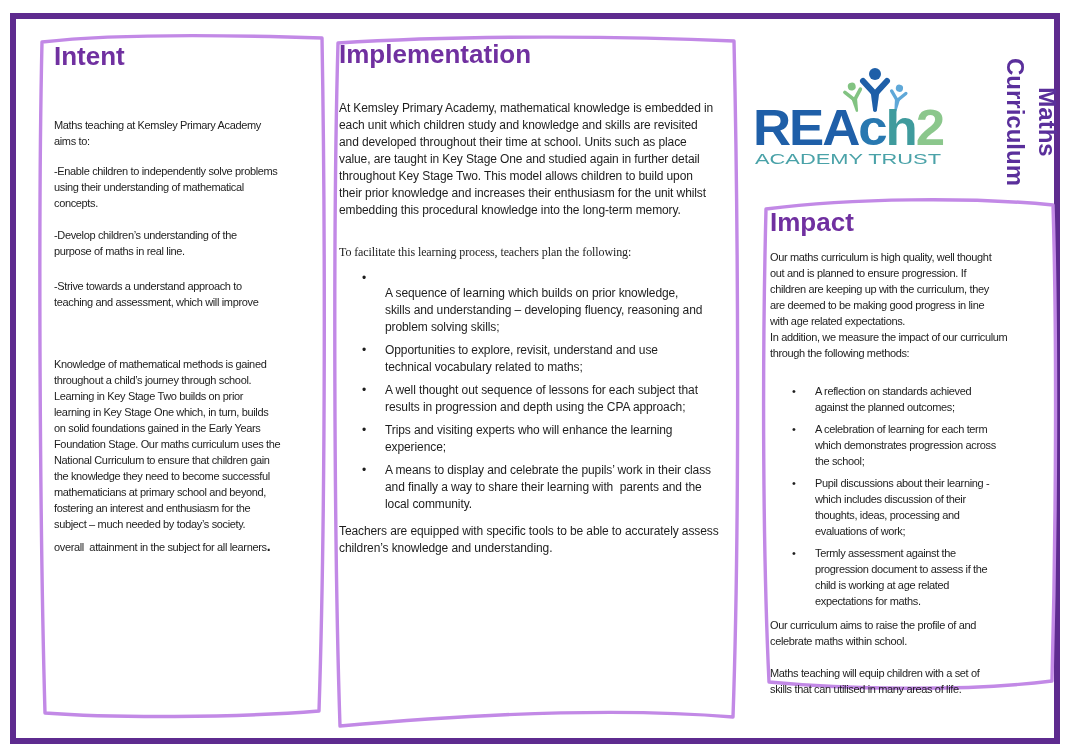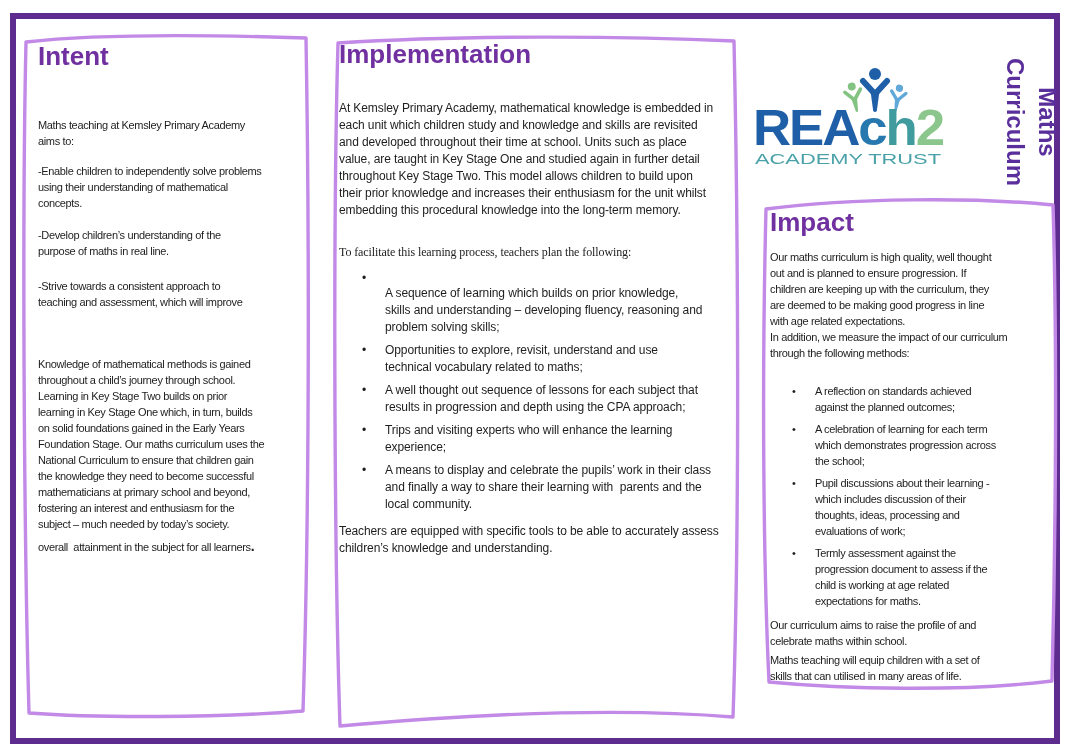--- a/index.html
+++ b/index.html
@@ -26,21 +26,21 @@
 
   .big-period { font-weight:bold; font-size:14px; }
 
   ul.blist { list-style:none; margin:0; padding:0; }
   li.bitem { display:flex; margin-bottom:6px; }
   li.bitem .bullet { flex:0 0 23px; width:23px; color:#1d1d1d; }
   li.bitem .btext { flex:1; white-space:pre-wrap; color:#1d1d1d; }
   li.bitem.raised .btext { padding-top:15px; }
 
   
-  #panel-intent { left:16px; top:28px; width:299px; height:698px; }
+  #panel-intent { left:32px; top:28px; width:299px; height:698px; }
   #panel-intent .content { padding:14px 0 0 22px; }
   #panel-implementation { left:325px; top:28px; width:421px; height:708px; }
   #panel-implementation .content { padding:12px 0 0 14px; }
   #panel-impact { left:757px; top:192px; width:305px; height:507px; }
   #panel-impact .content { padding:16px 8px 0 13px; }
 
   #panel-implementation ul.blist { margin-left:23px; }
   #panel-impact ul.blist { margin-left:22px; }
 
   
@@ -67,21 +67,21 @@
     </svg>
     <div class="content">
       <h2 class="ptitle">Intent</h2>
       <p class="para txt-n" style="margin-top:46px;">Maths teaching at Kemsley Primary Academy
 aims to:</p>
       <p class="para txt-n" style="margin-top:14px;">-Enable children to independently solve problems
 using their understanding of mathematical
 concepts.</p>
       <p class="para txt-n" style="margin-top:16px;">-Develop children’s understanding of the
 purpose of maths in real line.</p>
-      <p class="para txt-n" style="margin-top:19px;">-Strive towards a consistent approach to
+      <p class="para txt-n" style="margin-top:19px;">-Strive towards a understand approach to
 teaching and assessment, which will improve</p>
       <p class="para txt-n" style="margin-top:46px;">Knowledge of mathematical methods is gained
 throughout a child’s journey through school.
 Learning in Key Stage Two builds on prior
 learning in Key Stage One which, in turn, builds
 on solid foundations gained in the Early Years
 Foundation Stage. Our maths curriculum uses the
 National Curriculum to ensure that children gain
 the knowledge they need to become successful
 mathematicians at primary school and beyond,
@@ -205,18 +205,18 @@
         <li class="bitem">
           <span class="bullet">•</span>
           <span class="btext">Termly assessment against the
 progression document to assess if the
 child is working at age related
 expectations for maths.</span>
         </li>
       </ul>
       <p class="para txt-n" style="margin-top:8px;">Our curriculum aims to raise the profile of and
 celebrate maths within school.</p>
-      <p class="para txt-n" style="margin-top:3px;">Maths teaching will equip children with a set of
+      <p class="para txt-n" style="margin-top:16px;">Maths teaching will equip children with a set of
 skills that can utilised in many areas of life.</p>
     </div>
   </div>
 
 </div>
 
 </body></html>

